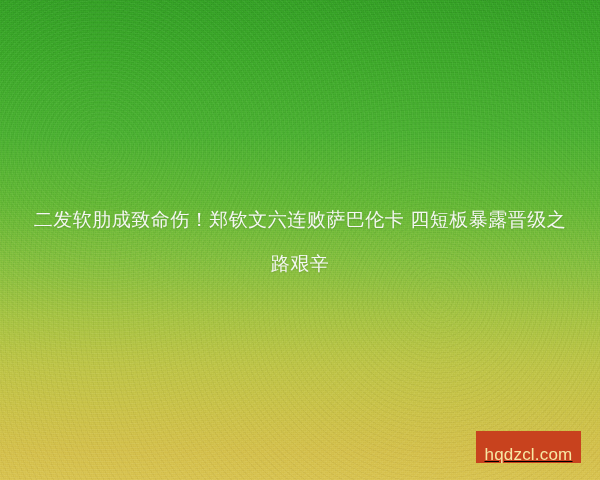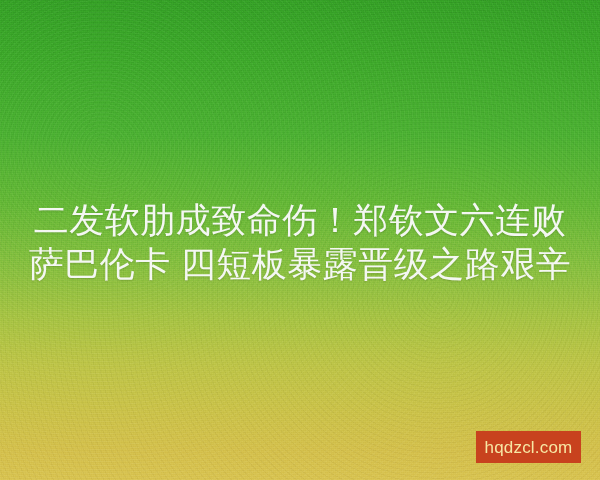--- a/index.html
+++ b/index.html
@@ -67,39 +67,40 @@
   
   #headline {
     position: absolute;
     left: 0;
     right: 0;
     top: 198px;
     padding: 0 26px;
     box-sizing: border-box;
     text-align: center;
     color: #f4f7f2;
-    font-size: 35px;
+    font-size: 19px;
     line-height: 44px;
     letter-spacing: 0.5px;
     font-weight: 400;
     text-shadow: 0 1px 2px rgba(0,0,0,0.14);
     white-space: normal;
   }
 
   
   #watermark-badge {
     position: absolute;
     left: 476px;
     top: 431px;
     width: 105px;
     height: 32px;
     background: #c8421e;
     display: flex;
-    align-items: center;
+    align-items: flex-end;
     justify-content: center;
+    text-decoration: underline;
   }
   #watermark-text {
     color: #f7e7a4;
     font-size: 17px;
     line-height: 1;
     letter-spacing: 0.2px;
     font-weight: 400;
   }
 </style>
 </head>

